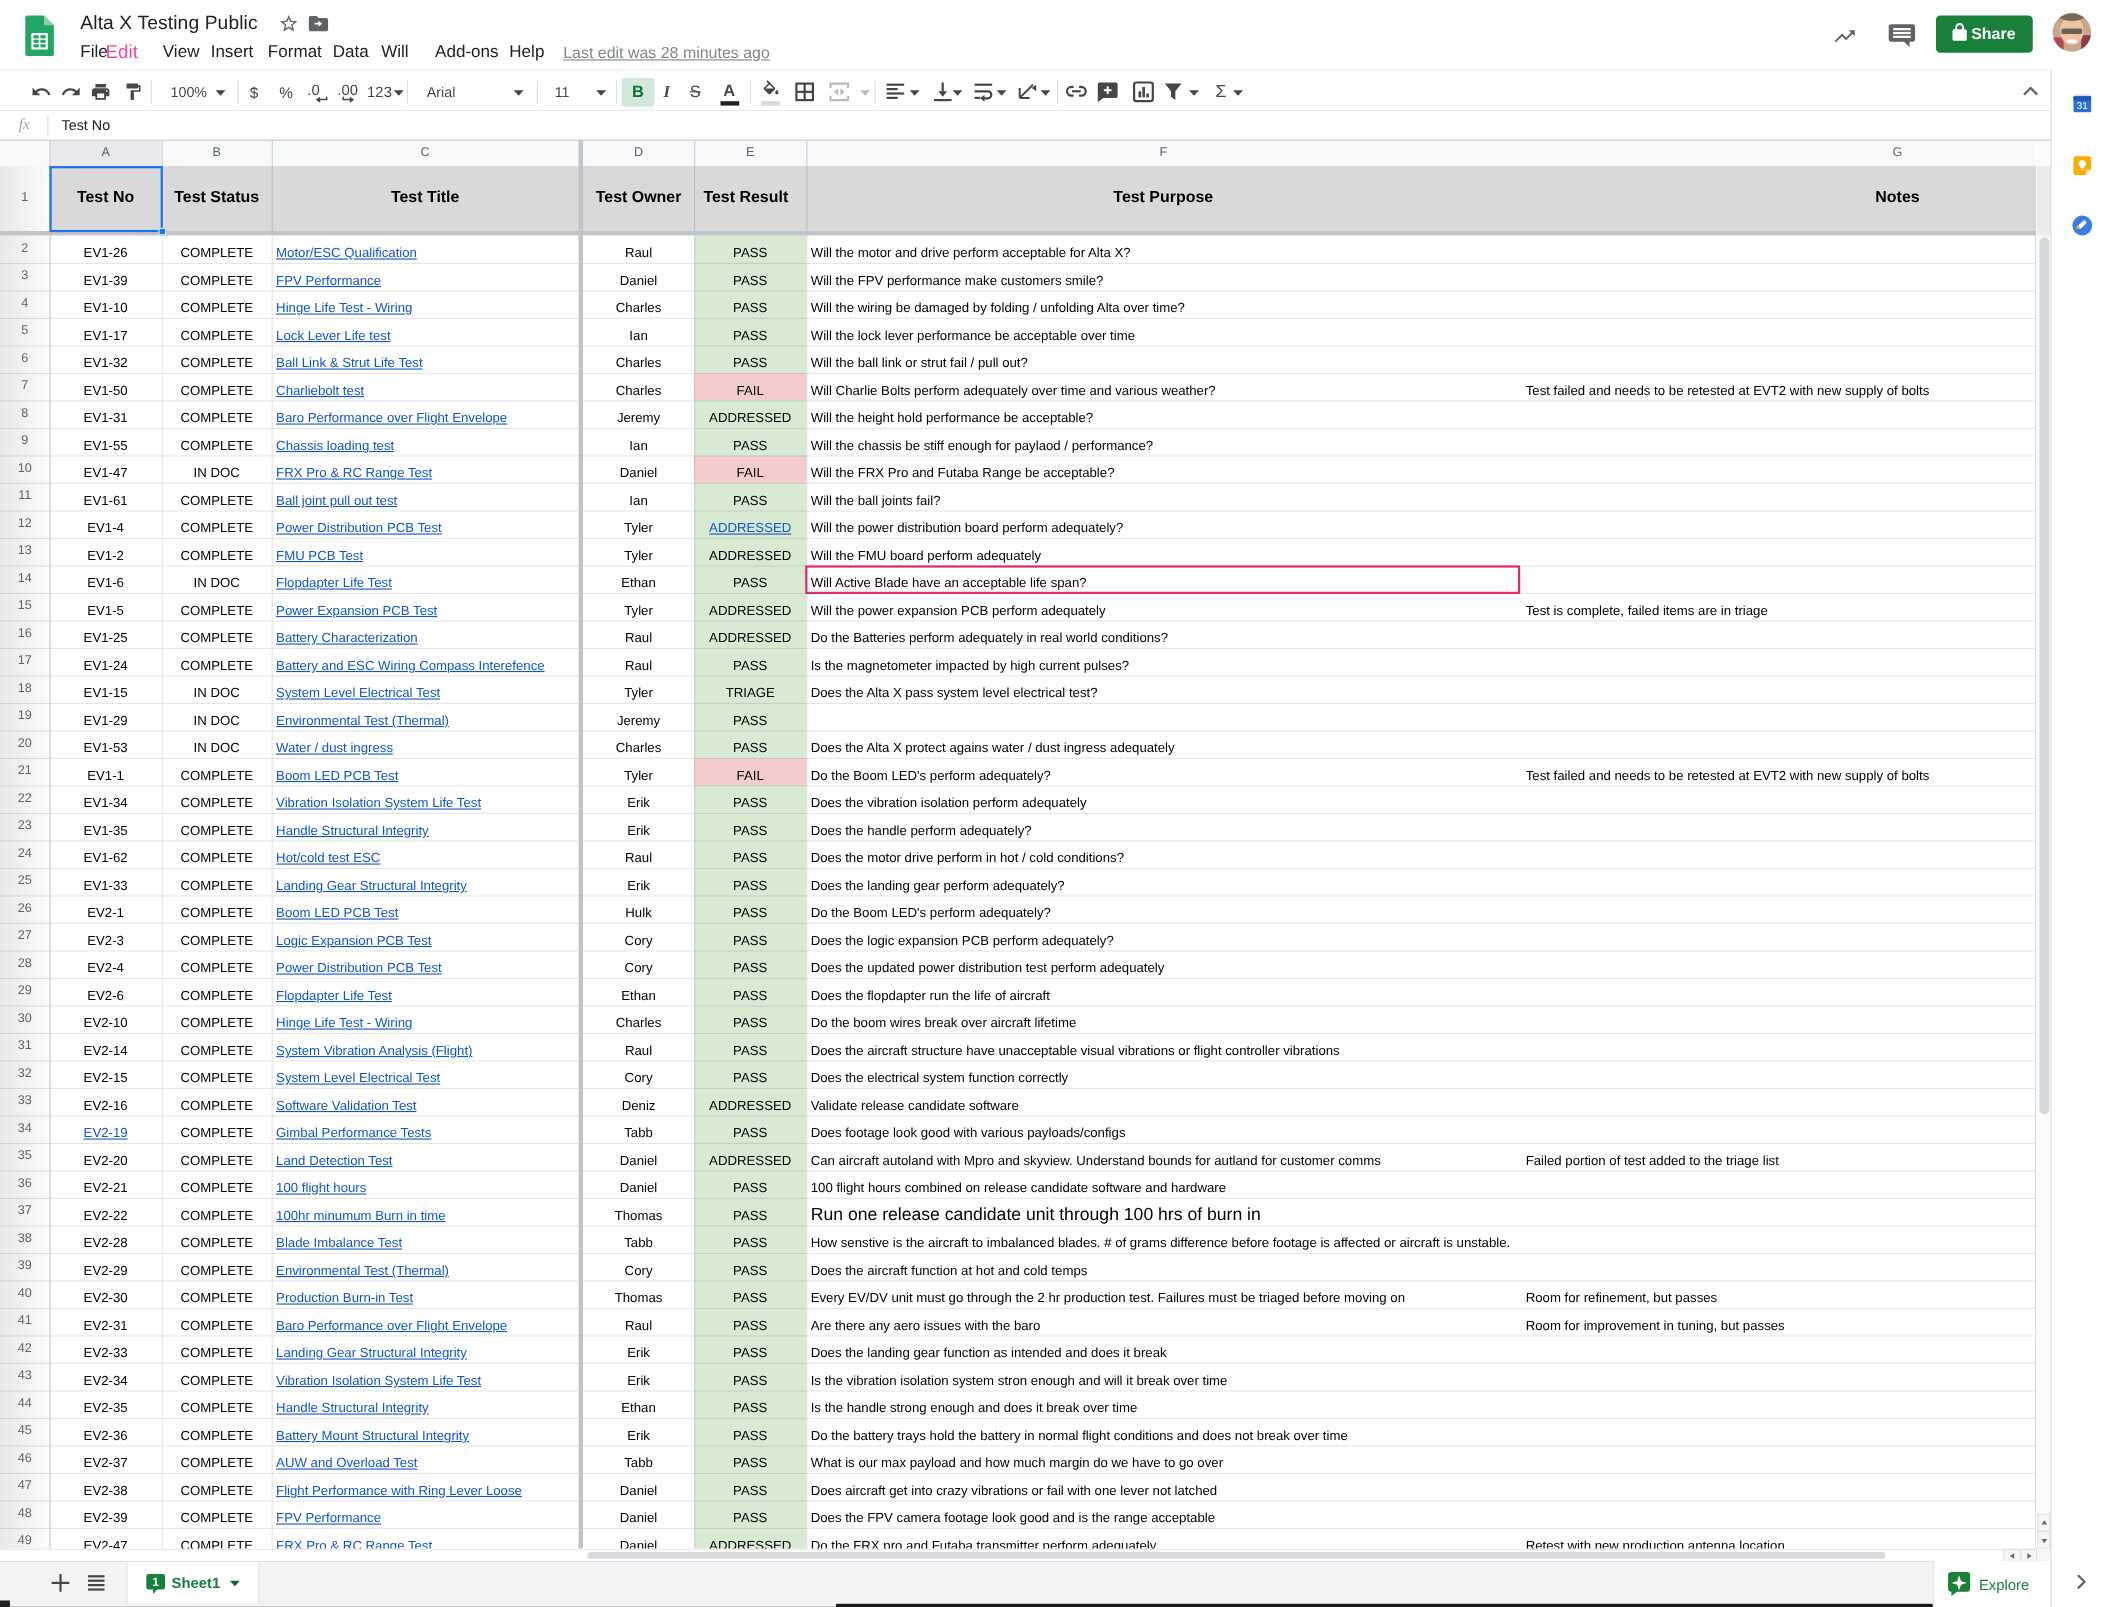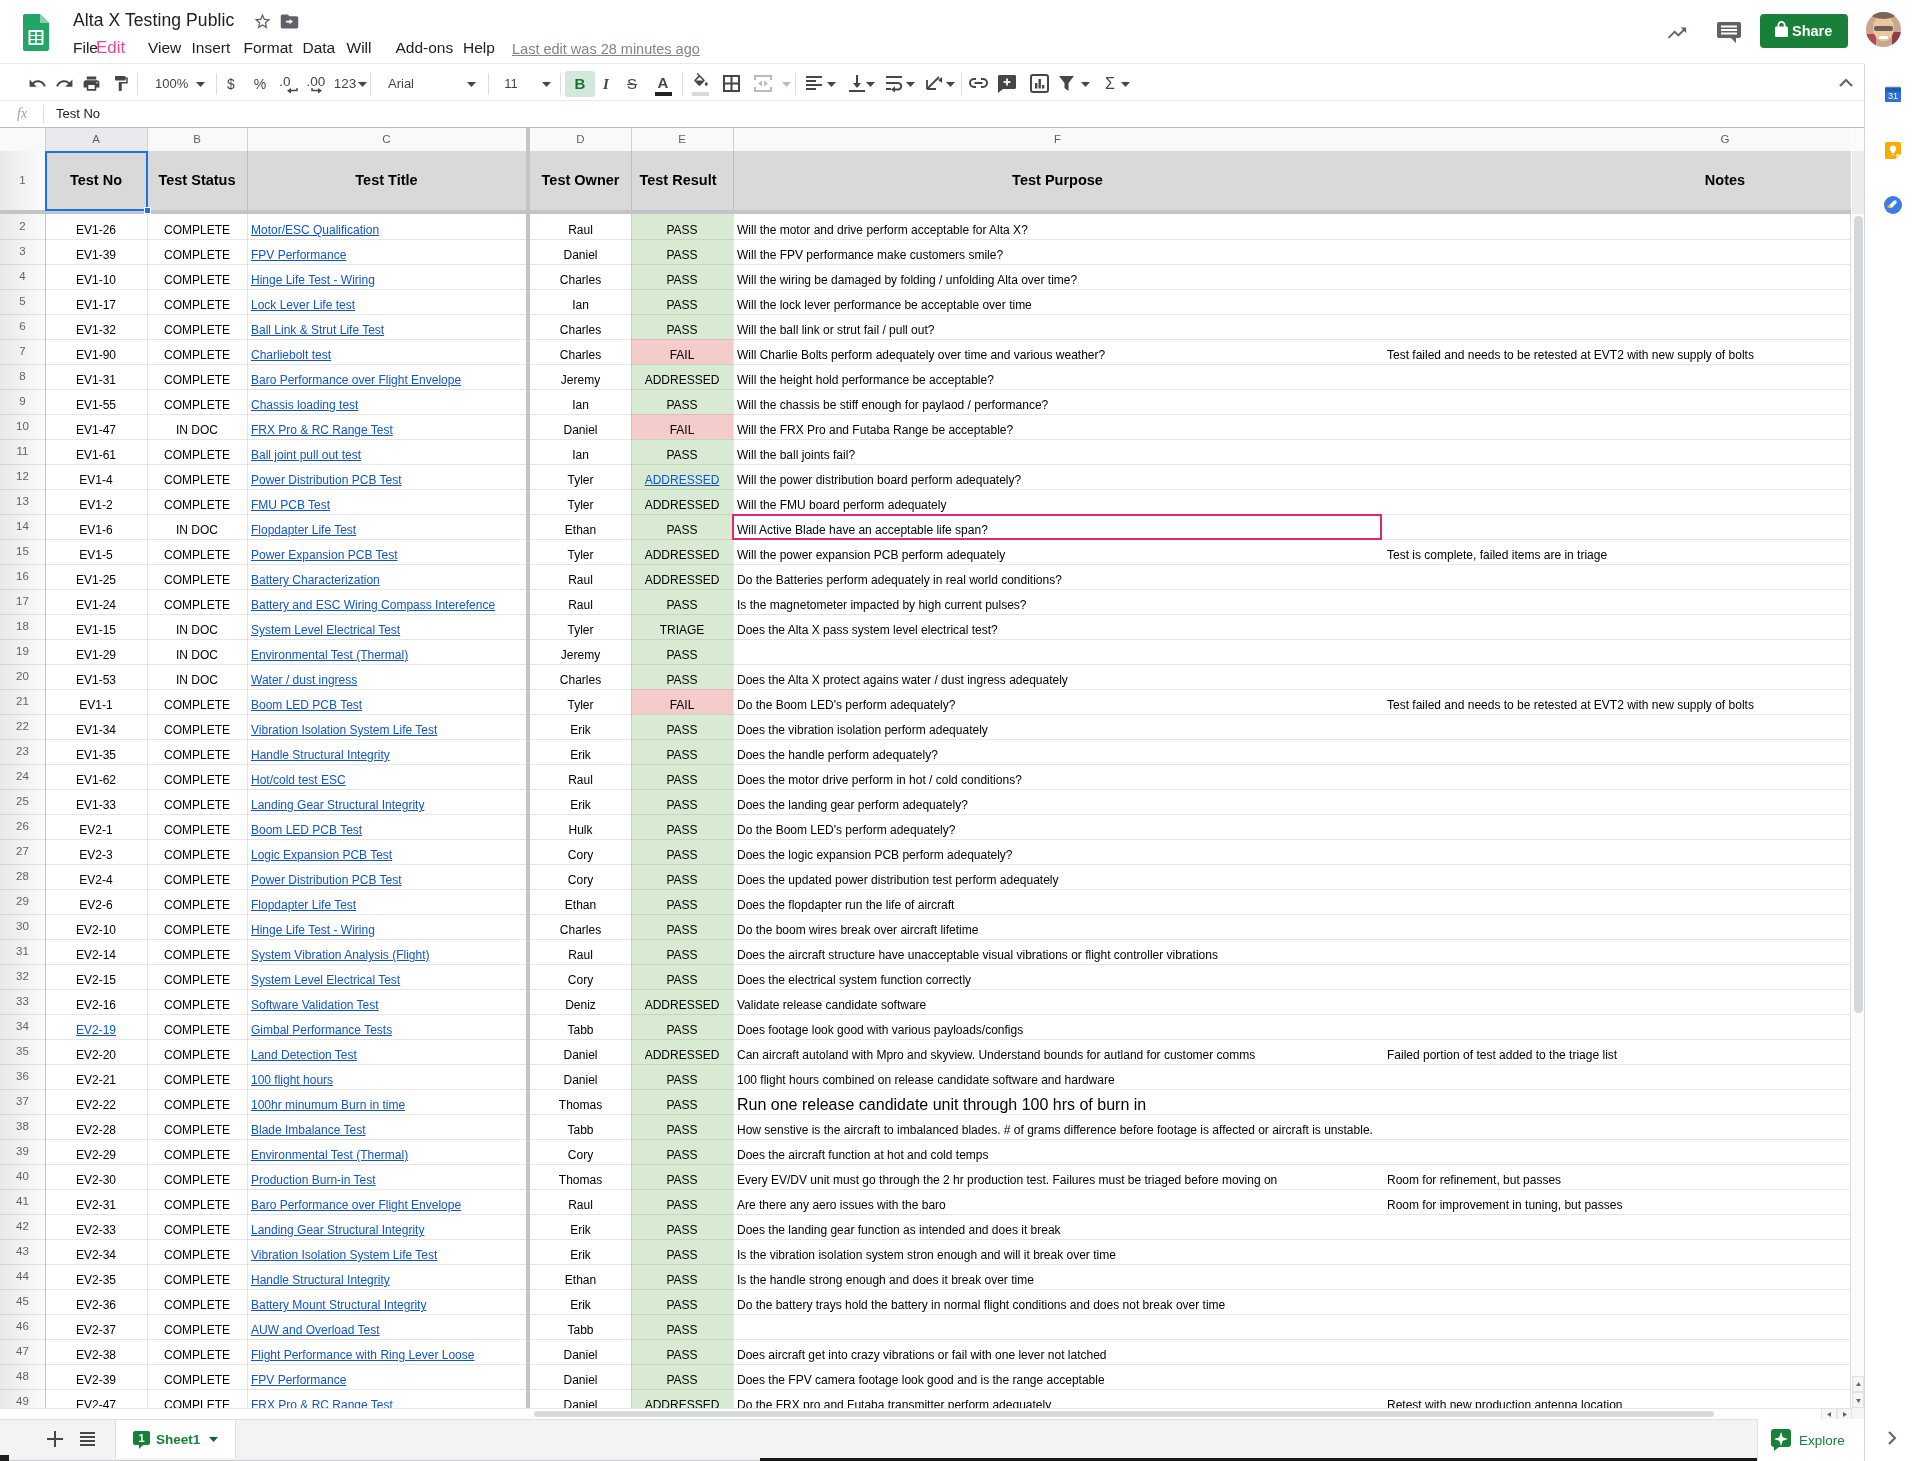--- a/index.html
+++ b/index.html
@@ -337,21 +337,21 @@
 <div class="t ctr" style="left:682px;top:138px;font-size:12px;line-height:32px">PASS</div>
 <div class="t " style="left:737px;top:138px;font-size:12px;line-height:32px">Will the lock lever performance be acceptable over time</div>
 <div class="t ctr" style="left:22.5px;top:163px;font-size:11.5px;line-height:25px;color:#5f6368">6</div>
 <div class="t ctr" style="left:96px;top:163px;font-size:12px;line-height:32px">EV1-32</div>
 <div class="t ctr" style="left:197px;top:163px;font-size:12px;line-height:32px">COMPLETE</div>
 <div class="t lnk" style="left:251px;top:163px;font-size:12px;line-height:32px">Ball Link &amp; Strut Life Test</div>
 <div class="t ctr" style="left:580.5px;top:163px;font-size:12px;line-height:32px">Charles</div>
 <div class="t ctr" style="left:682px;top:163px;font-size:12px;line-height:32px">PASS</div>
 <div class="t " style="left:737px;top:163px;font-size:12px;line-height:32px">Will the ball link or strut fail / pull out?</div>
 <div class="t ctr" style="left:22.5px;top:188px;font-size:11.5px;line-height:25px;color:#5f6368">7</div>
-<div class="t ctr" style="left:96px;top:188px;font-size:12px;line-height:32px">EV1-90</div>
+<div class="t ctr" style="left:96px;top:188px;font-size:12px;line-height:32px">EV1-50</div>
 <div class="t ctr" style="left:197px;top:188px;font-size:12px;line-height:32px">COMPLETE</div>
 <div class="t lnk" style="left:251px;top:188px;font-size:12px;line-height:32px">Charliebolt test</div>
 <div class="t ctr" style="left:580.5px;top:188px;font-size:12px;line-height:32px">Charles</div>
 <div class="t ctr" style="left:682px;top:188px;font-size:12px;line-height:32px">FAIL</div>
 <div class="t " style="left:737px;top:188px;font-size:12px;line-height:32px">Will Charlie Bolts perform adequately over time and various weather?</div>
 <div class="t " style="left:1387px;top:188px;font-size:12px;line-height:32px">Test failed and needs to be retested at EVT2 with new supply of bolts</div>
 <div class="t ctr" style="left:22.5px;top:213px;font-size:11.5px;line-height:25px;color:#5f6368">8</div>
 <div class="t ctr" style="left:96px;top:213px;font-size:12px;line-height:32px">EV1-31</div>
 <div class="t ctr" style="left:197px;top:213px;font-size:12px;line-height:32px">COMPLETE</div>
 <div class="t lnk" style="left:251px;top:213px;font-size:12px;line-height:32px">Baro Performance over Flight Envelope</div>
@@ -620,20 +620,21 @@
 <div class="t lnk" style="left:251px;top:1138px;font-size:12px;line-height:32px">Battery Mount Structural Integrity</div>
 <div class="t ctr" style="left:580.5px;top:1138px;font-size:12px;line-height:32px">Erik</div>
 <div class="t ctr" style="left:682px;top:1138px;font-size:12px;line-height:32px">PASS</div>
 <div class="t " style="left:737px;top:1138px;font-size:12px;line-height:32px">Do the battery trays hold the battery in normal flight conditions and does not break over time</div>
 <div class="t ctr" style="left:22.5px;top:1163px;font-size:11.5px;line-height:25px;color:#5f6368">46</div>
 <div class="t ctr" style="left:96px;top:1163px;font-size:12px;line-height:32px">EV2-37</div>
 <div class="t ctr" style="left:197px;top:1163px;font-size:12px;line-height:32px">COMPLETE</div>
 <div class="t lnk" style="left:251px;top:1163px;font-size:12px;line-height:32px">AUW and Overload Test</div>
 <div class="t ctr" style="left:580.5px;top:1163px;font-size:12px;line-height:32px">Tabb</div>
 <div class="t ctr" style="left:682px;top:1163px;font-size:12px;line-height:32px">PASS</div>
+<div class="t " style="left:737px;top:1163px;font-size:12px;line-height:32px">What is our max payload and how much margin do we have to go over</div>
 <div class="t ctr" style="left:22.5px;top:1188px;font-size:11.5px;line-height:25px;color:#5f6368">47</div>
 <div class="t ctr" style="left:96px;top:1188px;font-size:12px;line-height:32px">EV2-38</div>
 <div class="t ctr" style="left:197px;top:1188px;font-size:12px;line-height:32px">COMPLETE</div>
 <div class="t lnk" style="left:251px;top:1188px;font-size:12px;line-height:32px">Flight Performance with Ring Lever Loose</div>
 <div class="t ctr" style="left:580.5px;top:1188px;font-size:12px;line-height:32px">Daniel</div>
 <div class="t ctr" style="left:682px;top:1188px;font-size:12px;line-height:32px">PASS</div>
 <div class="t " style="left:737px;top:1188px;font-size:12px;line-height:32px">Does aircraft get into crazy vibrations or fail with one lever not latched</div>
 <div class="t ctr" style="left:22.5px;top:1213px;font-size:11.5px;line-height:25px;color:#5f6368">48</div>
 <div class="t ctr" style="left:96px;top:1213px;font-size:12px;line-height:32px">EV2-39</div>
 <div class="t ctr" style="left:197px;top:1213px;font-size:12px;line-height:32px">COMPLETE</div>

